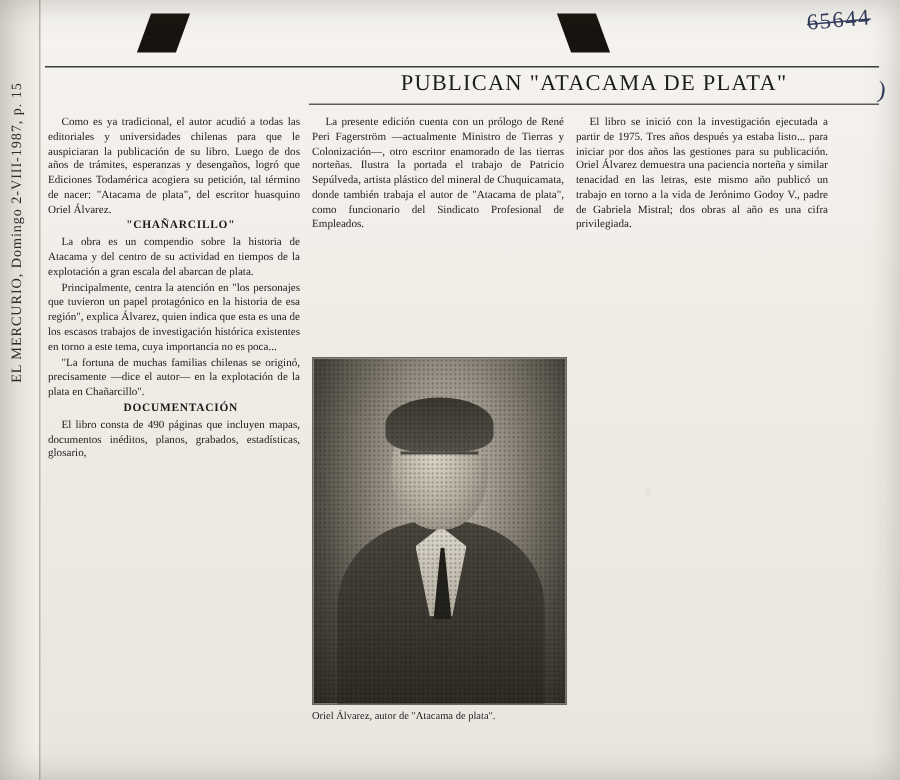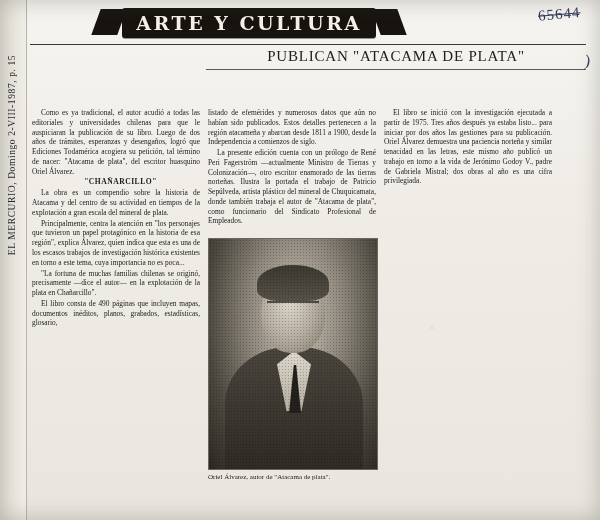--- a/index.html
+++ b/index.html
@@ -149,21 +149,20 @@
 
   
   .col {
     position: absolute;
     top: 76px;
     font-family: "Liberation Serif", serif;
     font-size: 7.4px;
     line-height: 1.32;
     color: #1b1b1b;
     text-align: justify;
-    margin-top: 32px;
   }
   #col1 { left: 32px;  width: 168px; }
   #col2 { left: 208px; width: 168px; }
   #col3 { left: 384px; width: 168px; }
 
   .col p {
     margin: 0 0 1px 0;
     text-indent: 9px;
   }
   .col p.no-indent { text-indent: 0; }
@@ -282,45 +281,42 @@
 
 <div id="clipping">
 
   <div id="spine">
     <div id="spine-text">EL MERCURIO, Domingo 2-VIII-1987, p. 15</div>
   </div>
 
   <div id="masthead">
     <div class="banner-flare" id="flare-left"></div>
     <div class="banner-flare" id="flare-right"></div>
-    <div id="masthead-banner">
-      <span id="masthead-title">ARTE Y CULTURA</span>
-    </div>
     <div id="archive-number">
       <span class="strike">65644</span>
     </div>
   </div>
 
   <div id="rule-top"></div>
 
   <div id="headline">PUBLICAN "ATACAMA DE PLATA"</div>
   <div id="rule-head"></div>
   <div id="doodle">)</div>
 
   <div class="col" id="col1">
     <p>Como es ya tradicional, el autor acudió a todas las editoriales y universidades chilenas para que le auspiciaran la publicación de su libro. Luego de dos años de trámites, esperanzas y desengaños, logró que Ediciones Todamérica acogiera su petición, tal término de nacer: "Atacama de plata", del escritor huasquino Oriel Álvarez.</p>
     <p class="subhead">"CHAÑARCILLO"</p>
-    <p>La obra es un compendio sobre la historia de Atacama y del centro de su actividad en tiempos de la explotación a gran escala del mineral de plata.</p>
+    <p>La obra es un compendio sobre la historia de Atacama y del centro de su actividad en tiempos de la explotación a gran escala del abarcan de plata.</p>
     <p>Principalmente, centra la atención en "los personajes que tuvieron un papel protagónico en la historia de esa región", explica Álvarez, quien indica que esta es una de los escasos trabajos de investigación histórica existentes en torno a este tema, cuya importancia no es poca...</p>
     <p>"La fortuna de muchas familias chilenas se originó, precisamente —dice el autor— en la explotación de la plata en Chañarcillo".</p>
+    <p class="subhead">DOCUMENTACIÓN</p>
     <p>El libro consta de 490 páginas que incluyen mapas, documentos inéditos, planos, grabados, estadísticas, glosario,</p>
   </div>
 
   <div class="col" id="col2">
-    <p class="no-indent">listado de efemérides y numerosos datos que aún no habían sido publicados. Estos detalles pertenecen a la región atacameña y abarcan desde 1811 a 1900, desde la Independencia a comienzos de siglo.</p>
     <p>La presente edición cuenta con un prólogo de René Peri Fagerström —actualmente Ministro de Tierras y Colonización—, otro escritor enamorado de las tierras norteñas. Ilustra la portada el trabajo de Patricio Sepúlveda, artista plástico del mineral de Chuquicamata, donde también trabaja el autor de "Atacama de plata", como funcionario del Sindicato Profesional de Empleados.</p>
   </div>
 
   <div class="col" id="col3">
     <p>El libro se inició con la investigación ejecutada a partir de 1975. Tres años después ya estaba listo... para iniciar por dos años las gestiones para su publicación. Oriel Álvarez demuestra una paciencia norteña y similar tenacidad en las letras, este mismo año publicó un trabajo en torno a la vida de Jerónimo Godoy V., padre de Gabriela Mistral; dos obras al año es una cifra privilegiada.</p>
   </div>
 
   <div id="photo-wrap">
     <div id="photo">
       <div class="ph-body"></div>

